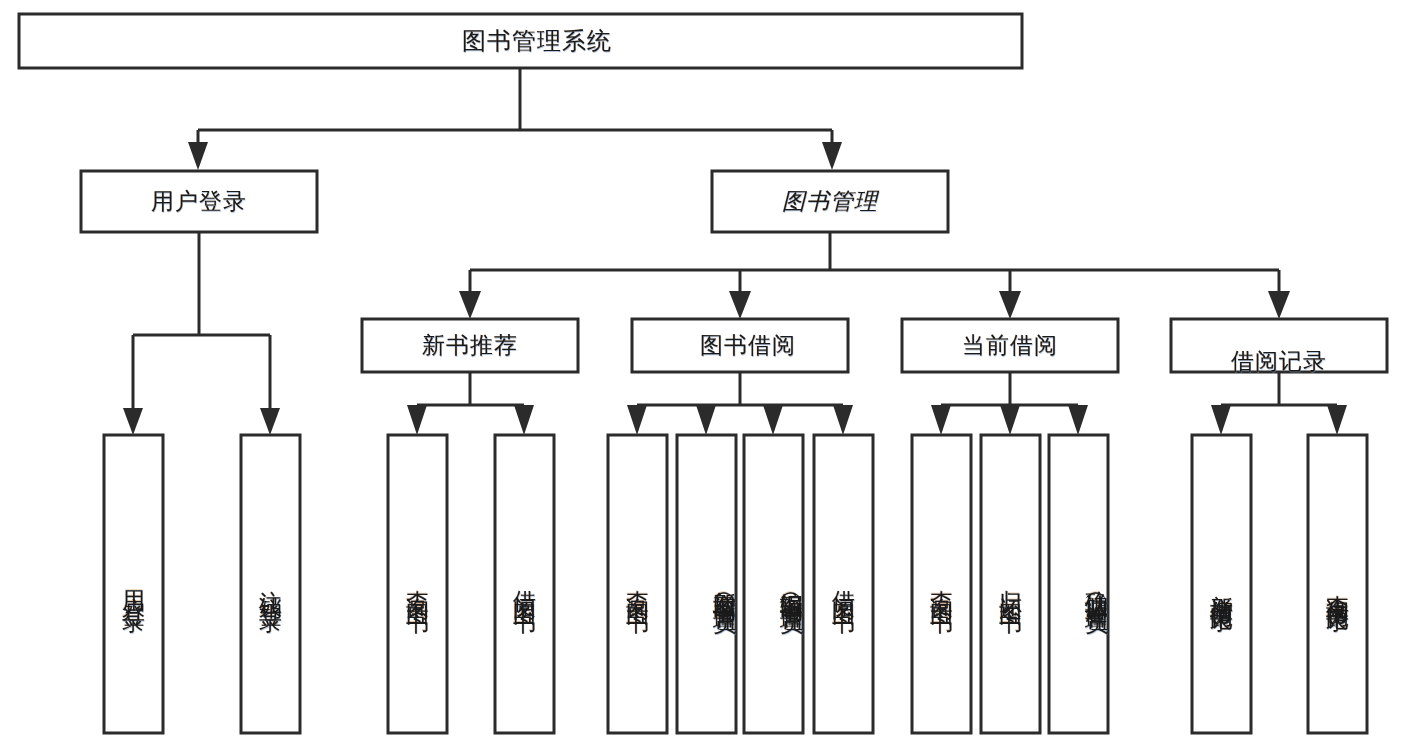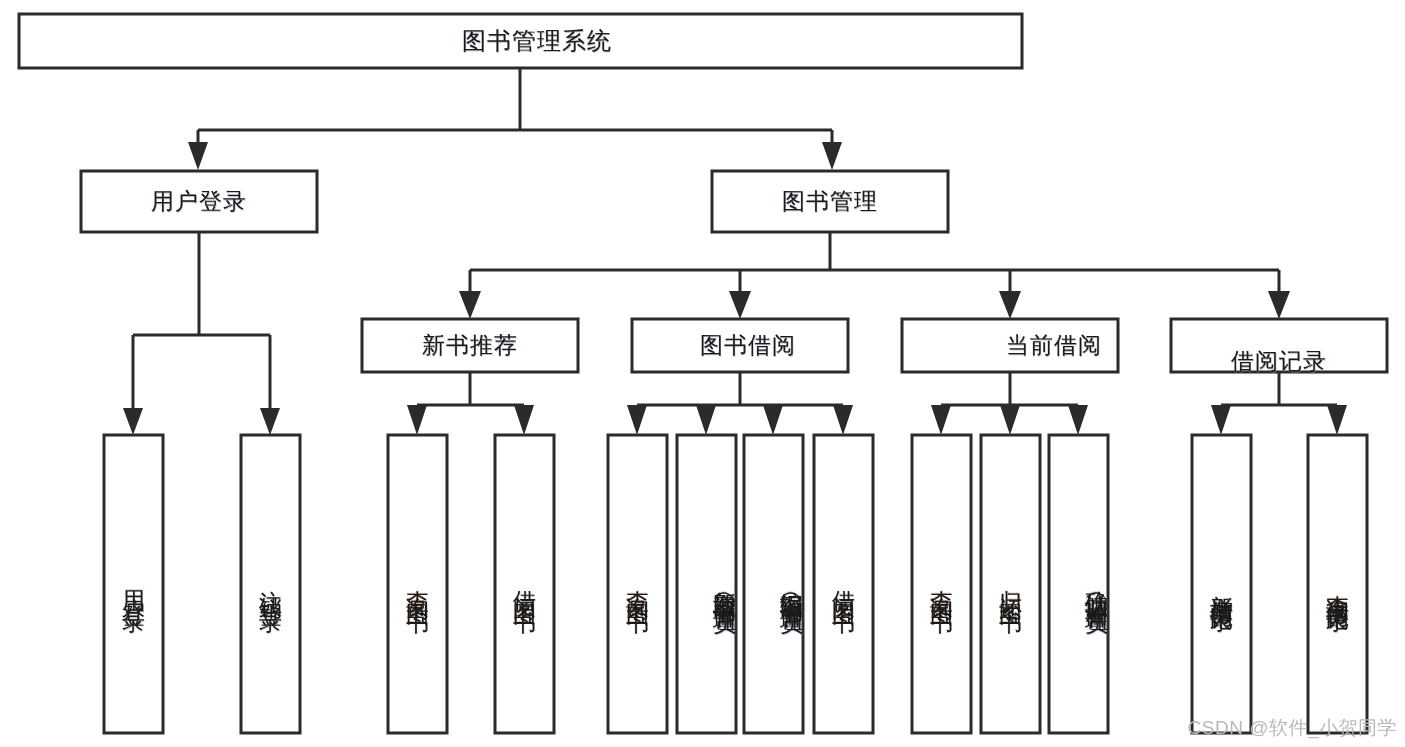--- a/index.html
+++ b/index.html
@@ -162,40 +162,39 @@
     <rect class="node-box" x="1049" y="435" width="59" height="298"></rect>
 
     <rect class="node-box" x="1192" y="435" width="59" height="298"></rect>
     <rect class="node-box" x="1308" y="435" width="59" height="298"></rect>
 
   </svg>
 
   <div class="node-label horizontal root" style="left:19px; top:14px; width:1036px; height:54px;">图书管理系统</div>
 
   <div class="node-label horizontal" style="left:81px; top:171px; width:236px; height:61px;">用户登录</div>
-  <div class="node-label horizontal" style="left:712px; top:171px; width:236px; height:61px;">图书管理</div>
+  <div class="node-label horizontal" style="left:712px; top:171px; width:236px; height:61px;font-style:italic;">图书管理</div>
 
   <div class="node-label horizontal" style="left:362px; top:319px; width:216px; height:53px;">新书推荐</div>
   <div class="node-label horizontal" style="left:632px; top:319px; width:216px; height:53px;padding-left:16px;">图书借阅</div>
-  <div class="node-label horizontal" style="left:902px; top:319px; width:216px; height:53px;margin-left:44px;">当前借阅</div>
+  <div class="node-label horizontal" style="left:902px; top:319px; width:216px; height:53px;">当前借阅</div>
   <div class="node-label horizontal" style="left:1171px; top:335px; width:216px; height:53px;">借阅记录</div>
 
   <div class="node-label vertical" style="left:104px; top:435px; width:59px; height:298px;">用户登录</div>
   <div class="node-label vertical" style="left:241px; top:435px; width:59px; height:298px;">注销登录</div>
 
   <div class="node-label vertical" style="left:388px; top:435px; width:59px; height:298px;">查询图书</div>
   <div class="node-label vertical" style="left:495px; top:435px; width:59px; height:298px;">借阅图书</div>
 
   <div class="node-label vertical" style="left:608px; top:435px; width:59px; height:298px;">查询图书</div>
   <div class="node-label vertical tight" style="left:677px; top:435px; width:59px; height:298px; align-items:flex-start;">新增图书（管理员）</div>
   <div class="node-label vertical tight" style="left:744px; top:435px; width:59px; height:298px; align-items:flex-start;">编辑图书（管理员）</div>
   <div class="node-label vertical" style="left:814px; top:435px; width:59px; height:298px;">借阅图书</div>
 
   <div class="node-label vertical" style="left:912px; top:435px; width:59px; height:298px;">查询图书</div>
   <div class="node-label vertical" style="left:981px; top:435px; width:59px; height:298px;">归还图书</div>
   <div class="node-label vertical tight" style="left:1049px; top:435px; width:59px; height:298px; align-items:flex-start;">确认归还（管理员）</div>
 
   <div class="node-label vertical tight" style="left:1192px; top:435px; width:59px; height:298px;">新增借阅记录</div>
   <div class="node-label vertical tight" style="left:1308px; top:435px; width:59px; height:298px;">查询借阅记录</div>
 
-  <div class="watermark">CSDN @软件_小贺同学</div>
 
 </div>
 
 </body></html>

